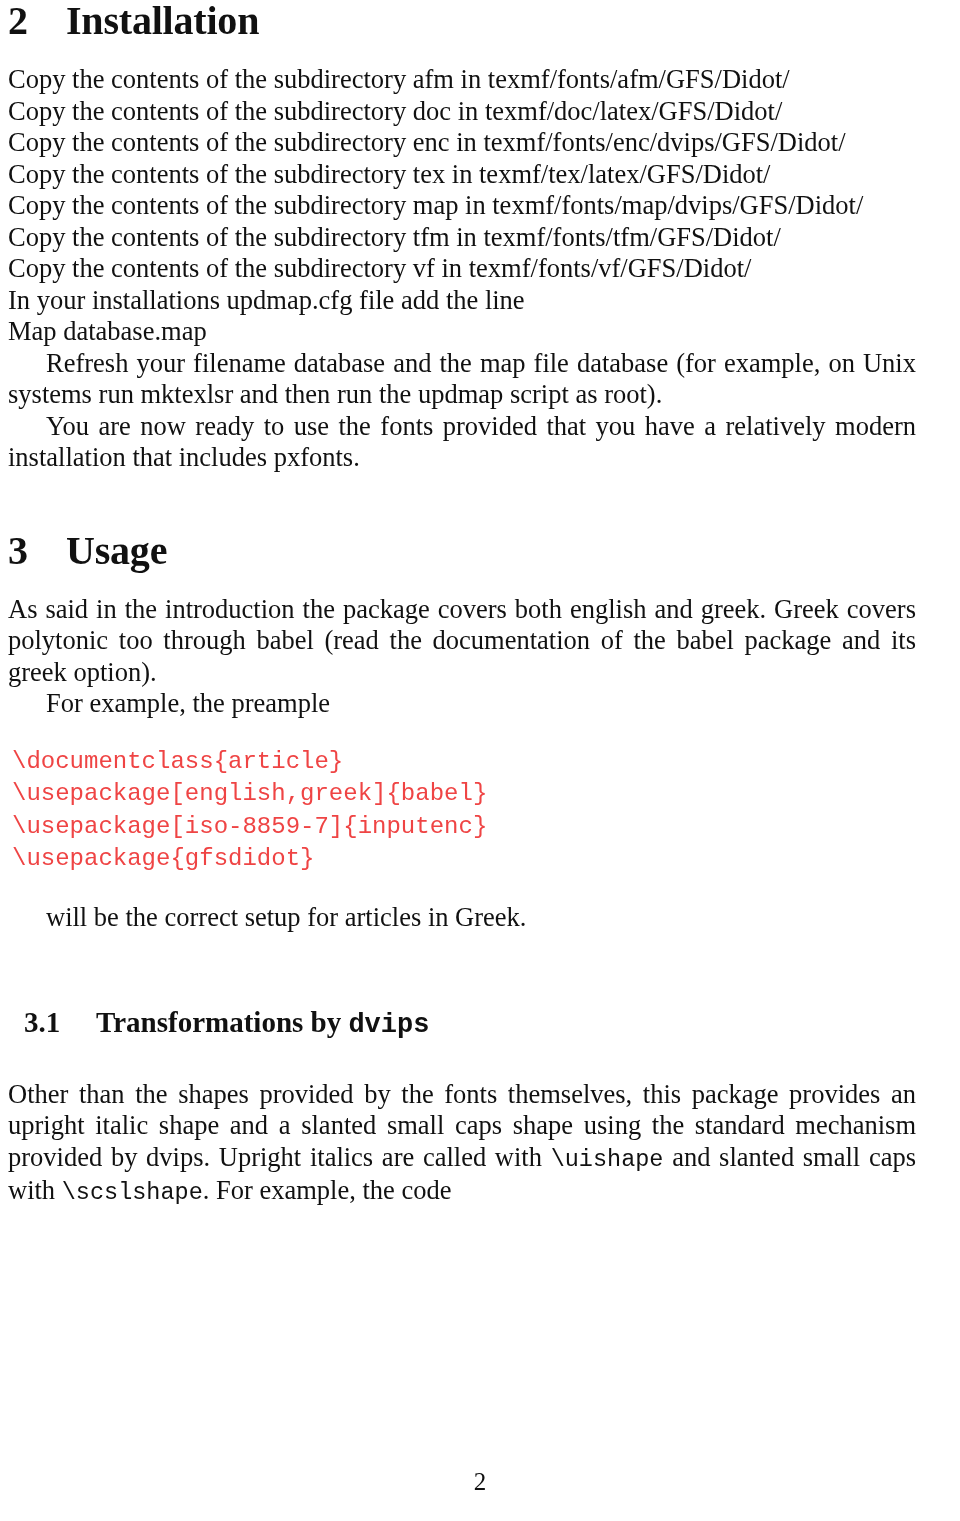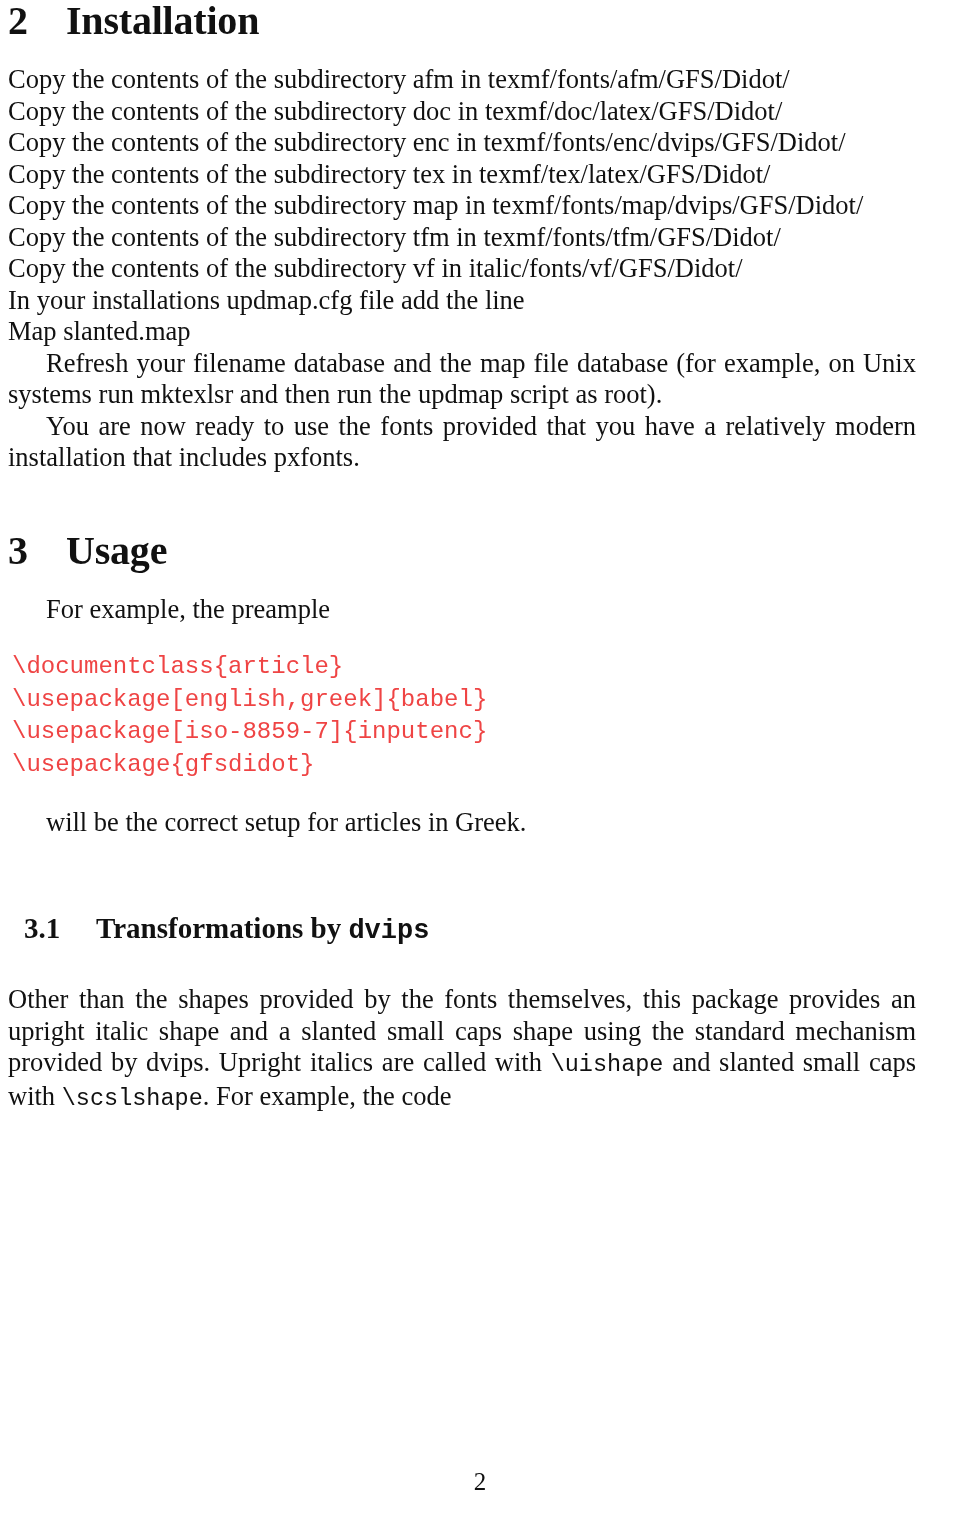--- a/index.html
+++ b/index.html
@@ -114,34 +114,35 @@
     <h1 class="sec"><span class="num">2</span><span>Installation</span></h1>
 
     <div class="sp-after-h1"></div>
 
     <p class="body">Copy the contents of the subdirectory afm in texmf/fonts/afm/GFS/Didot/</p>
     <p class="body">Copy the contents of the subdirectory doc in texmf/doc/latex/GFS/Didot/</p>
     <p class="body">Copy the contents of the subdirectory enc in texmf/fonts/enc/dvips/GFS/Didot/</p>
     <p class="body">Copy the contents of the subdirectory tex in texmf/tex/latex/GFS/Didot/</p>
     <p class="body">Copy the contents of the subdirectory map in texmf/fonts/map/dvips/GFS/Didot/</p>
     <p class="body">Copy the contents of the subdirectory tfm in texmf/fonts/tfm/GFS/Didot/</p>
-    <p class="body">Copy the contents of the subdirectory vf in italic/fonts/vf/GFS/Didot/</p>
+    <p class="body">Copy the contents of the subdirectory vf in texmf/fonts/vf/GFS/Didot/</p>
 
     <p class="body nojust">In your installations updmap.cfg file add the line</p>
-    <p class="body nojust">Map slanted.map</p>
+    <p class="body nojust">Map database.map</p>
 
     <p class="body indent">Refresh your filename database and the map file database (for example, on Unix systems run mktexlsr and then run the updmap script as root).</p>
     <p class="body indent">You are now ready to use the fonts provided that you have a relatively modern installation that includes pxfonts.</p>
 
     <div class="sp-before-h1"></div>
 
     <h1 class="sec"><span class="num">3</span><span>Usage</span></h1>
 
     <div class="sp-after-h1"></div>
 
+    <p class="body">As said in the introduction the package covers both english and greek. Greek covers polytonic too through babel (read the documentation of the babel package and its greek option).</p>
     <p class="body indent nojust">For example, the preample</p>
 
     <div class="sp-code"></div>
 
     <pre class="code">\documentclass{article}
 \usepackage[english,greek]{babel}
 \usepackage[iso-8859-7]{inputenc}
 \usepackage{gfsdidot}</pre>
 
     <div class="sp-code"></div>

